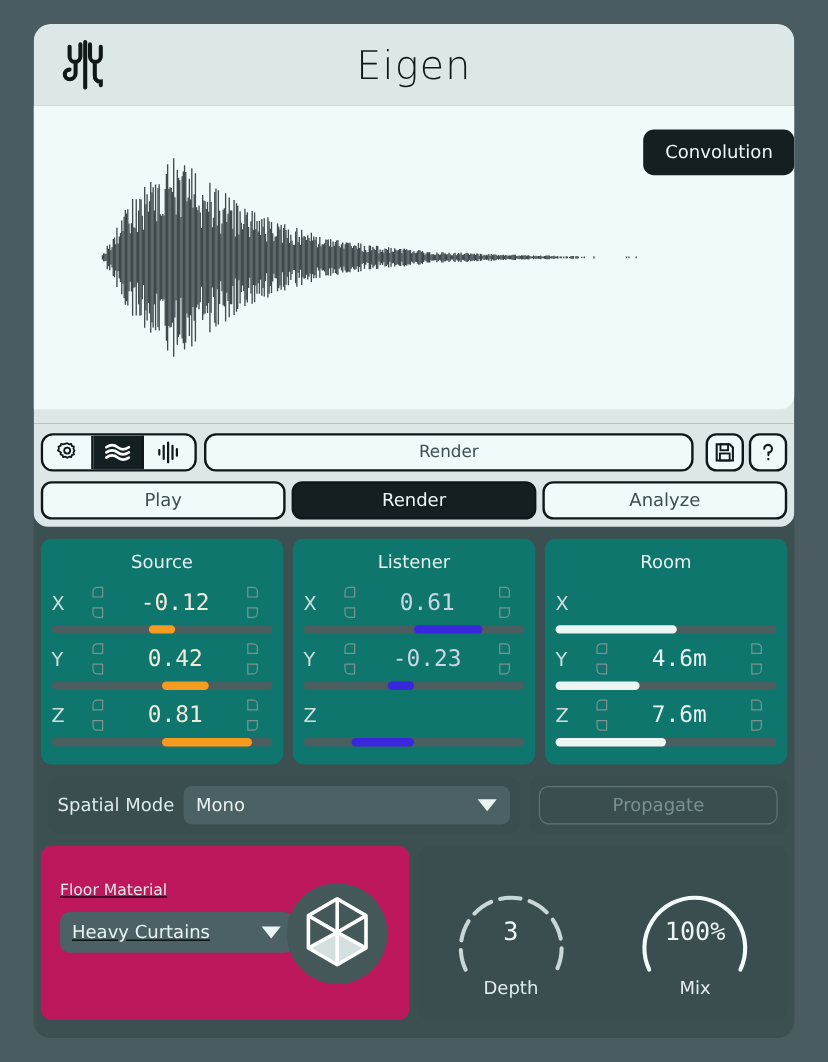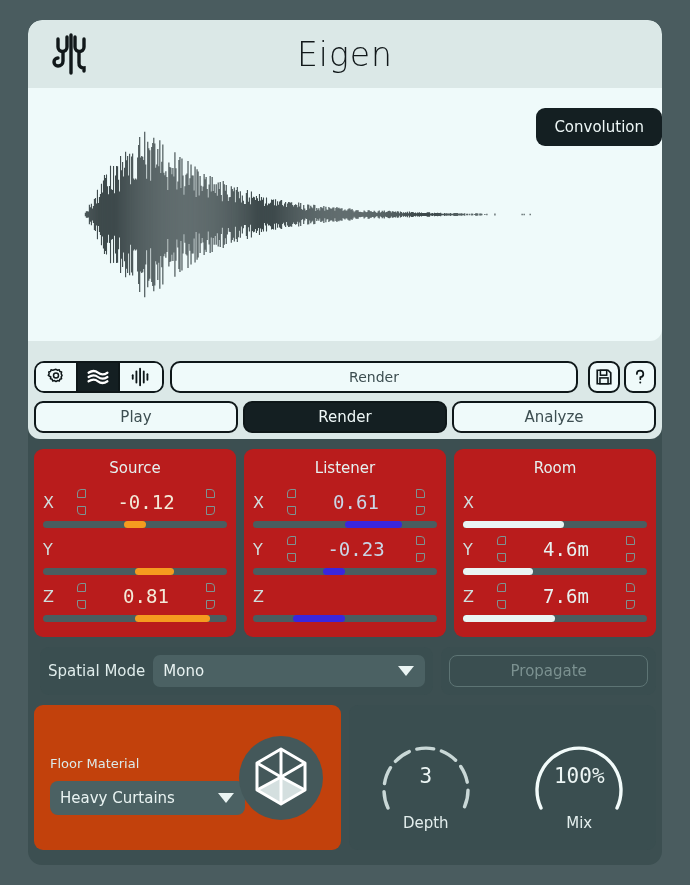--- a/index.html
+++ b/index.html
@@ -159,21 +159,21 @@
   .tab.active { background: #141f22; color: #eef7f7; }
 
   
   .vectors {
     display: flex;
     gap: 8px;
     padding: 10px 6px 0 6px;
   }
   .vpanel {
     flex: 1;
-    background: #b91c1c;
+    background: #0f766e;
     border-radius: 9px;
     padding: 10px 9px 12px 9px;
   }
   .vpanel-title {
     text-align: center;
     color: #e6f1f0;
     font-size: 15px;
     margin-bottom: 7px;
     font-family: "DejaVu Sans", sans-serif;
   }
@@ -297,26 +297,27 @@
 
   
   .bottom-row {
     display: flex;
     gap: 8px;
     padding: 10px 6px 0 6px;
   }
   .mat-panel {
     width: 307px;
     height: 145px;
-    background: #c2410c;
+    background: #be185d;
     border-radius: 9px;
     padding: 14px 16px;
     display: flex;
-    align-items: center;
+    align-items: flex-start;
     position: relative;
+    text-decoration: underline;
   }
   .mat-left { width: 195px; padding-top: 16px; }
   .mat-label {
     color: #dceae9;
     font-size: 13px;
     margin-bottom: 10px;
     font-family: "DejaVu Sans", sans-serif;
   }
   .mat-select {
     height: 34px;
@@ -876,20 +877,27 @@
             <span class="valtext">-0.12</span>
           </div>
         </div>
         <div class="track">
             <div class="fill" style="left: 44%; width: 12%;"></div>
           </div>
       </div>
       <div class="vrow">
         <div class="vline">
           <div class="axis">Y</div>
+          <div class="valbox">
+            <span class="corner c-tl"></span>
+              <span class="corner c-tr"></span>
+            <span class="corner c-bl"></span>
+              <span class="corner c-br"></span>
+            <span class="valtext">0.42</span>
+          </div>
         </div>
         <div class="track">
             <div class="fill" style="left: 50%; width: 21%;"></div>
           </div>
       </div>
       <div class="vrow">
         <div class="vline">
           <div class="axis">Z</div>
           <div class="valbox">
             <span class="corner c-tl"></span>

